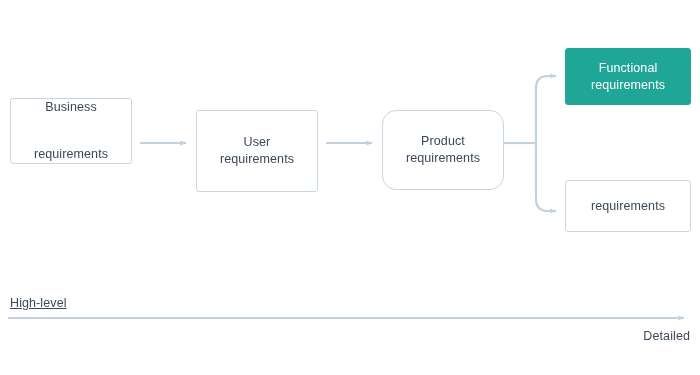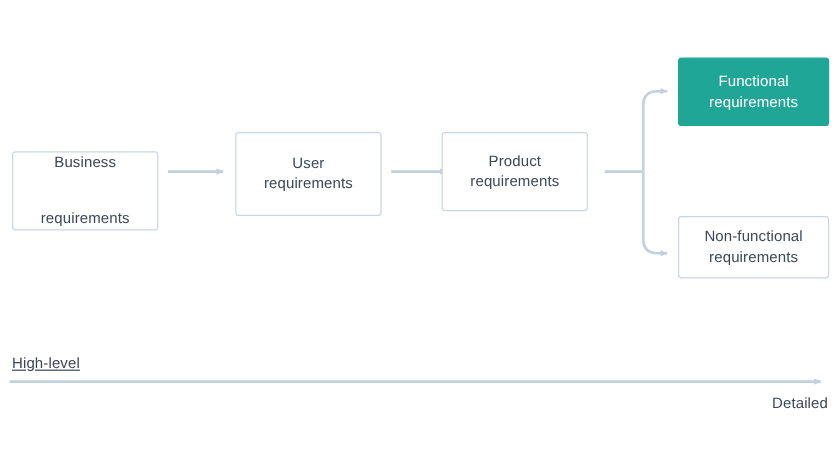--- a/index.html
+++ b/index.html
@@ -48,23 +48,23 @@
   .node.accent {
     background: #1fa696;
     border: 1px solid #1fa696;
     color: #ffffff;
   }
   .node .line1,
   .node .line2 {
     display: block;
     white-space: nowrap;
   }
-  #node-business { left: 10px;  top: 126px; width: 122px; height: 66px; gap: 30px; }
-  #node-user     { left: 196px; top: 110px; width: 122px; height: 70px; }
-  #node-product  { left: 368px; top: 110px; width: 122px; height: 66px; }
+  #node-business { left: 10px;  top: 98px; width: 122px; height: 66px; gap: 30px; }
+  #node-user     { left: 196px; top: 110px; width: 122px; height: 82px; }
+  #node-product  { left: 382px; top: 110px; width: 122px; height: 80px; border-radius: 14px; }
   #node-functional     { left: 565px; top: 48px;  width: 126px; height: 57px; }
   #node-nonfunctional  { left: 565px; top: 180px; width: 126px; height: 52px; }
 
   .scale-label {
     position: absolute;
     font-size: 12.5px;
     line-height: 16px;
     color: #3c4858;
     letter-spacing: 0.1px;
     white-space: nowrap;
@@ -123,21 +123,20 @@
     <span class="line1">Product</span>
     <span class="line2">requirements</span>
   </div>
 
   <div class="node accent" id="node-functional">
     <span class="line1">Functional</span>
     <span class="line2">requirements</span>
   </div>
 
   <div class="node plain" id="node-nonfunctional">
-    <span class="line1">Non-functional</span>
     <span class="line2">requirements</span>
   </div>
 
   <div class="scale-label" id="scale-label-left">High-level</div>
 
   <div class="scale-label" id="scale-label-right">Detailed</div>
 
 </div>
 
 </body></html>

